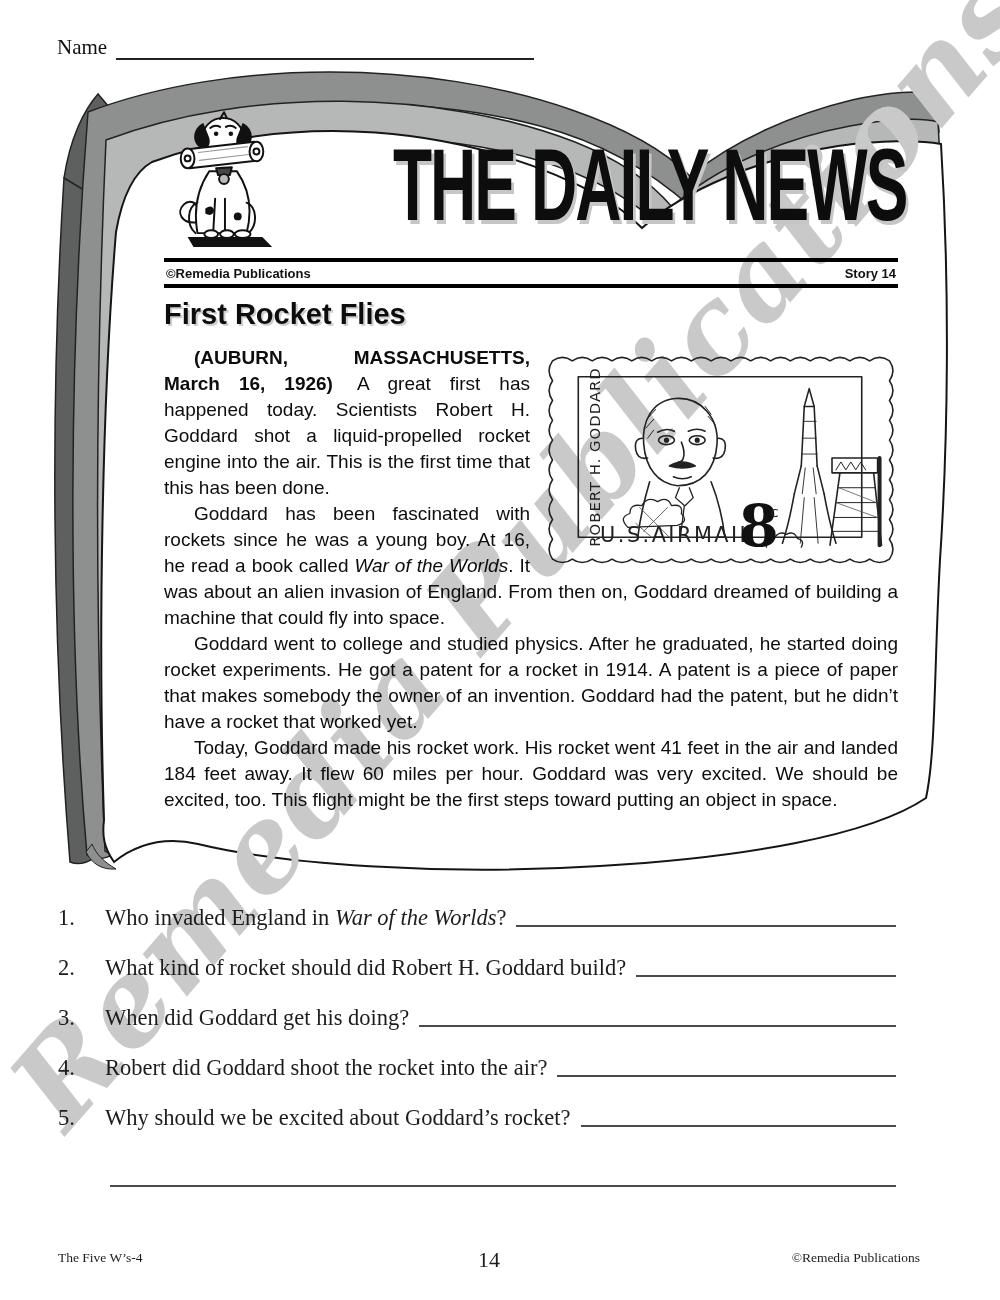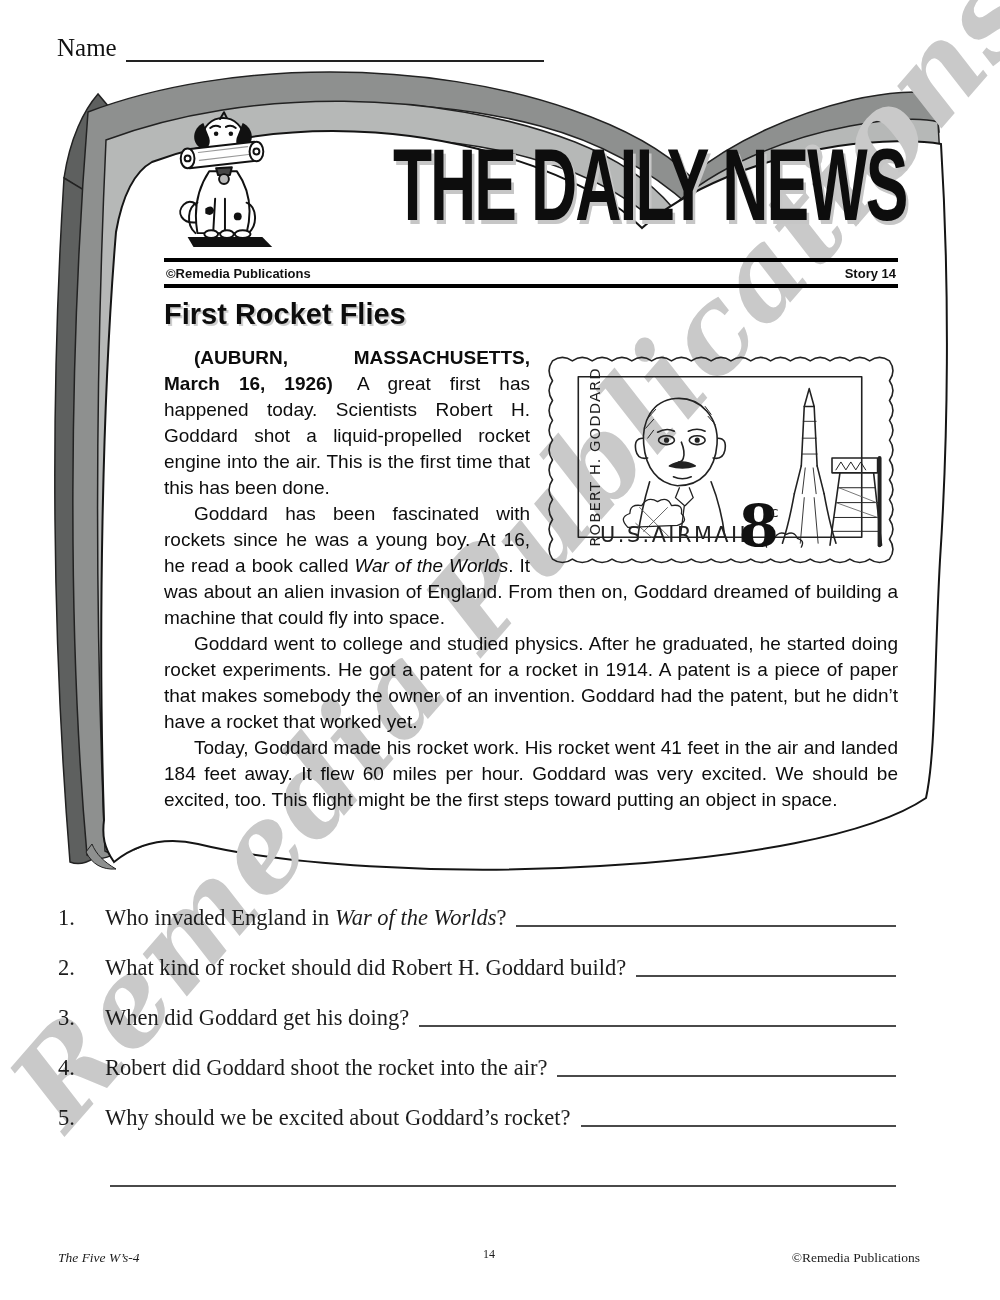--- a/index.html
+++ b/index.html
@@ -1,21 +1,21 @@
 <!DOCTYPE html>
 <html><head>
 <meta charset="utf-8">
 <style>
   html,body{margin:0;padding:0;background:#fff;}
   .page{position:relative;width:1000px;height:1300px;background:#fff;overflow:hidden;
         font-family:"Liberation Sans",sans-serif;color:#111;}
 
   
   .name-row{position:absolute;left:57px;top:34px;z-index:3;display:flex;align-items:flex-end;
-            font-family:"Liberation Serif",serif;font-size:25px;color:#111;}
+            font-family:"Liberation Serif",serif;font-size:21px;color:#111;}
   .name-line{display:inline-block;width:418px;height:24px;border-bottom:2px solid #222;margin-left:9px;}
 
   
   .np-bg{position:absolute;left:0;top:0;z-index:0;pointer-events:none;}
 
   
   .watermark{position:absolute;left:95px;top:1002px;height:158px;line-height:158px;z-index:1;
              transform-origin:0 100%;transform:rotate(-49deg);
              font-family:"DejaVu Serif",serif;font-style:italic;font-weight:bold;
              font-size:118px;letter-spacing:2px;color:#c9c9c9;white-space:nowrap;}
@@ -46,22 +46,22 @@
   .q-num{width:47px;flex:0 0 47px;}
   .q-text{white-space:nowrap;}
   .q-bold{font-weight:normal;}
   .q-it{font-style:italic;}
   .q-line{flex:1;border-bottom:2px solid #4a4a4a;margin:0 0 4px 10px;}
   .extra-line{position:absolute;left:110px;right:104px;top:1160px;height:25px;
               border-bottom:2px solid #4a4a4a;z-index:2;}
 
   
   .footer{position:absolute;left:58px;width:862px;top:1250px;z-index:2;font-size:13.5px;color:#1c1c1c;}
-  .footer-left{position:absolute;left:0;font-family:"Liberation Serif",serif;font-style:italic;}
-  .footer-center{position:absolute;left:0;right:0;text-align:center;font-size:12px;top:-3px;
+  .footer-left{position:absolute;left:0;font-family:"Liberation Serif",serif;}
+  .footer-center{position:absolute;left:0;right:0;text-align:center;font-size:22px;top:-3px;
                  font-family:"Liberation Serif",serif;}
   .footer-right{position:absolute;right:0;font-family:"Liberation Serif",serif;}
 
   .it{font-style:italic;}
 </style>
 </head>
 <body>
 
 <div class="page">
 

